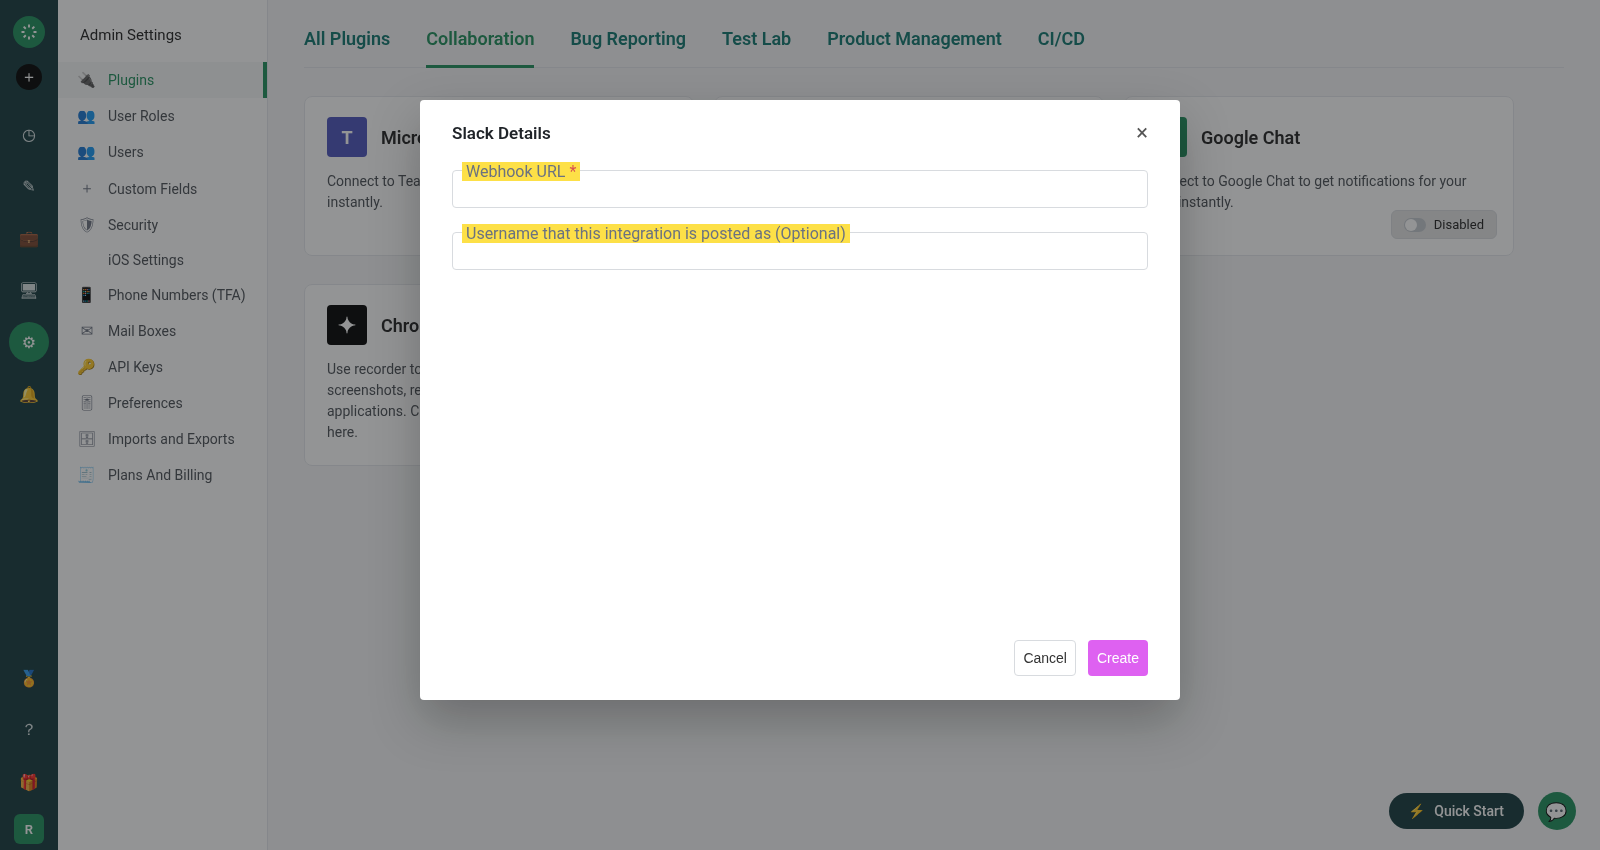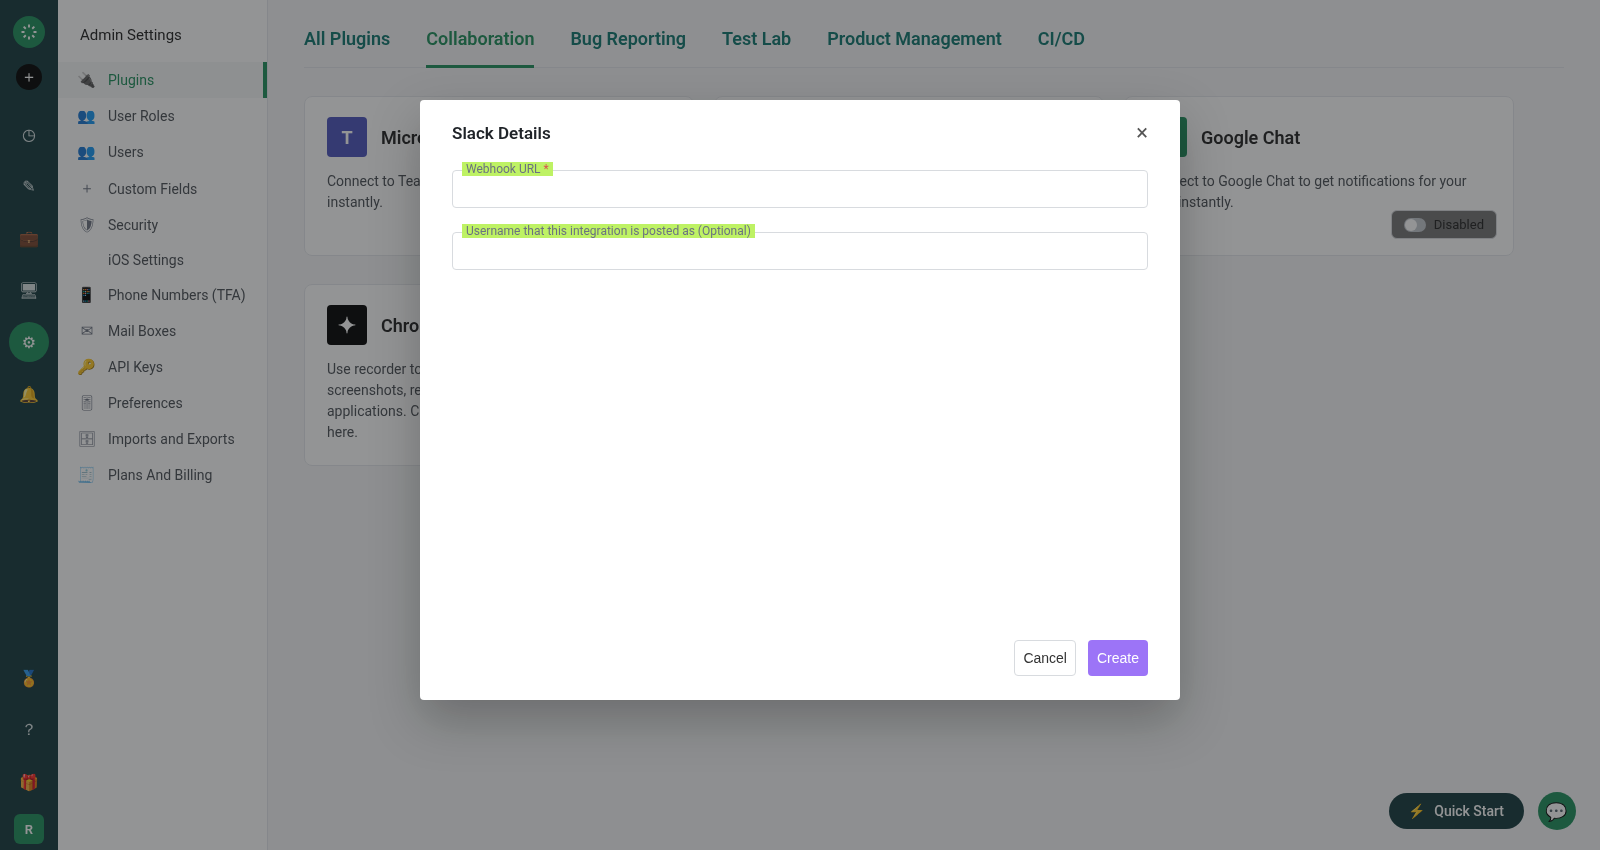--- a/index.html
+++ b/index.html
@@ -81,21 +81,21 @@
   }
   .teams-logo { background: #4b53bc; }
   .gchat-logo { background: #1E8E5B; }
   .ext-logo { background: #000; color:#fff; font-size:22px; }
   .card-title { font-size: 18px; font-weight: 600; }
   .card-desc { font-size: 14px; color: #4a4f55; line-height: 1.5; }
   .toggle-wrap {
     position: absolute; right: 16px; bottom: 16px;
     display: flex; align-items: center; gap: 8px;
     border: 1px solid #d8dbdf; border-radius: 6px; padding: 6px 12px;
-    font-size: 13px; background: #737373;
+    font-size: 13px; background: #e5e5e5;
   }
   .sw {
     width: 22px; height: 14px; background: #c2c7cd; border-radius: 8px; position: relative;
   }
   .sw::after { content: ""; position: absolute; left: 1px; top: 1px; width: 12px; height: 12px; border-radius: 50%; background: #fff; }
 
   
   .floaters { position: fixed; right: 24px; bottom: 20px; display: flex; gap: 14px; align-items: center; z-index: 50; }
   .quick-start {
     background: #14393D; color: #fff; border-radius: 22px; padding: 10px 20px;
@@ -118,36 +118,36 @@
   }
   .modal-header {
     display: flex; align-items: center; justify-content: space-between;
     padding: 18px 28px 8px 32px;
   }
   .modal-title { font-size: 17px; font-weight: 600; color: #1f2328; }
   .modal-close { font-size: 22px; line-height: 1; color: #555; cursor: pointer; padding: 4px; }
   .modal-body { padding: 14px 32px; flex: 1; }
   .field { position: relative; margin-bottom: 24px; }
   .field-label {
-    position: absolute; left: 10px; top: -8px; background: #bef264; padding: 0 4px;
-    font-size: 12px; color: #6b7280; text-align: center;
+    position: absolute; left: 10px; top: -8px; background: #fde047; padding: 0 4px;
+    font-size: 16px; color: #6b7280; text-align: center;
   }
   .field-label .req { color: #d9534f; }
   .field input {
     width: 100%; height: 38px; border: 1px solid #d8dbdf; border-radius: 4px;
     padding: 6px 12px; font-size: 14px; outline: none;
   }
   .modal-footer {
     display: flex; justify-content: flex-end; gap: 12px; padding: 14px 32px 24px;
   }
   .btn {
     padding: 9px 8px; border-radius: 4px; font-size: 14px; cursor: pointer; border: 1px solid transparent;
   }
   .btn-secondary { background: #fff; border-color: #d8dbdf; color: #333; }
-  .btn-primary { background: #8b5cf6; color: #fff; }
+  .btn-primary { background: #d946ef; color: #fff; }
   .btn-primary.disabled { opacity: 0.85; cursor: default; }
 
 </style>
 </head>
 <body>
 
 <div class="rail">
   <div class="rail-item logo">
     <svg width="18" height="18" viewBox="0 0 24 24" fill="none" stroke="#fff" stroke-width="2.5">
         <path d="M12 2v4M12 18v4M4.9 4.9l2.8 2.8M16.3 16.3l2.8 2.8M2 12h4M18 12h4M4.9 19.1l2.8-2.8M16.3 7.7l2.8-2.8"></path>

